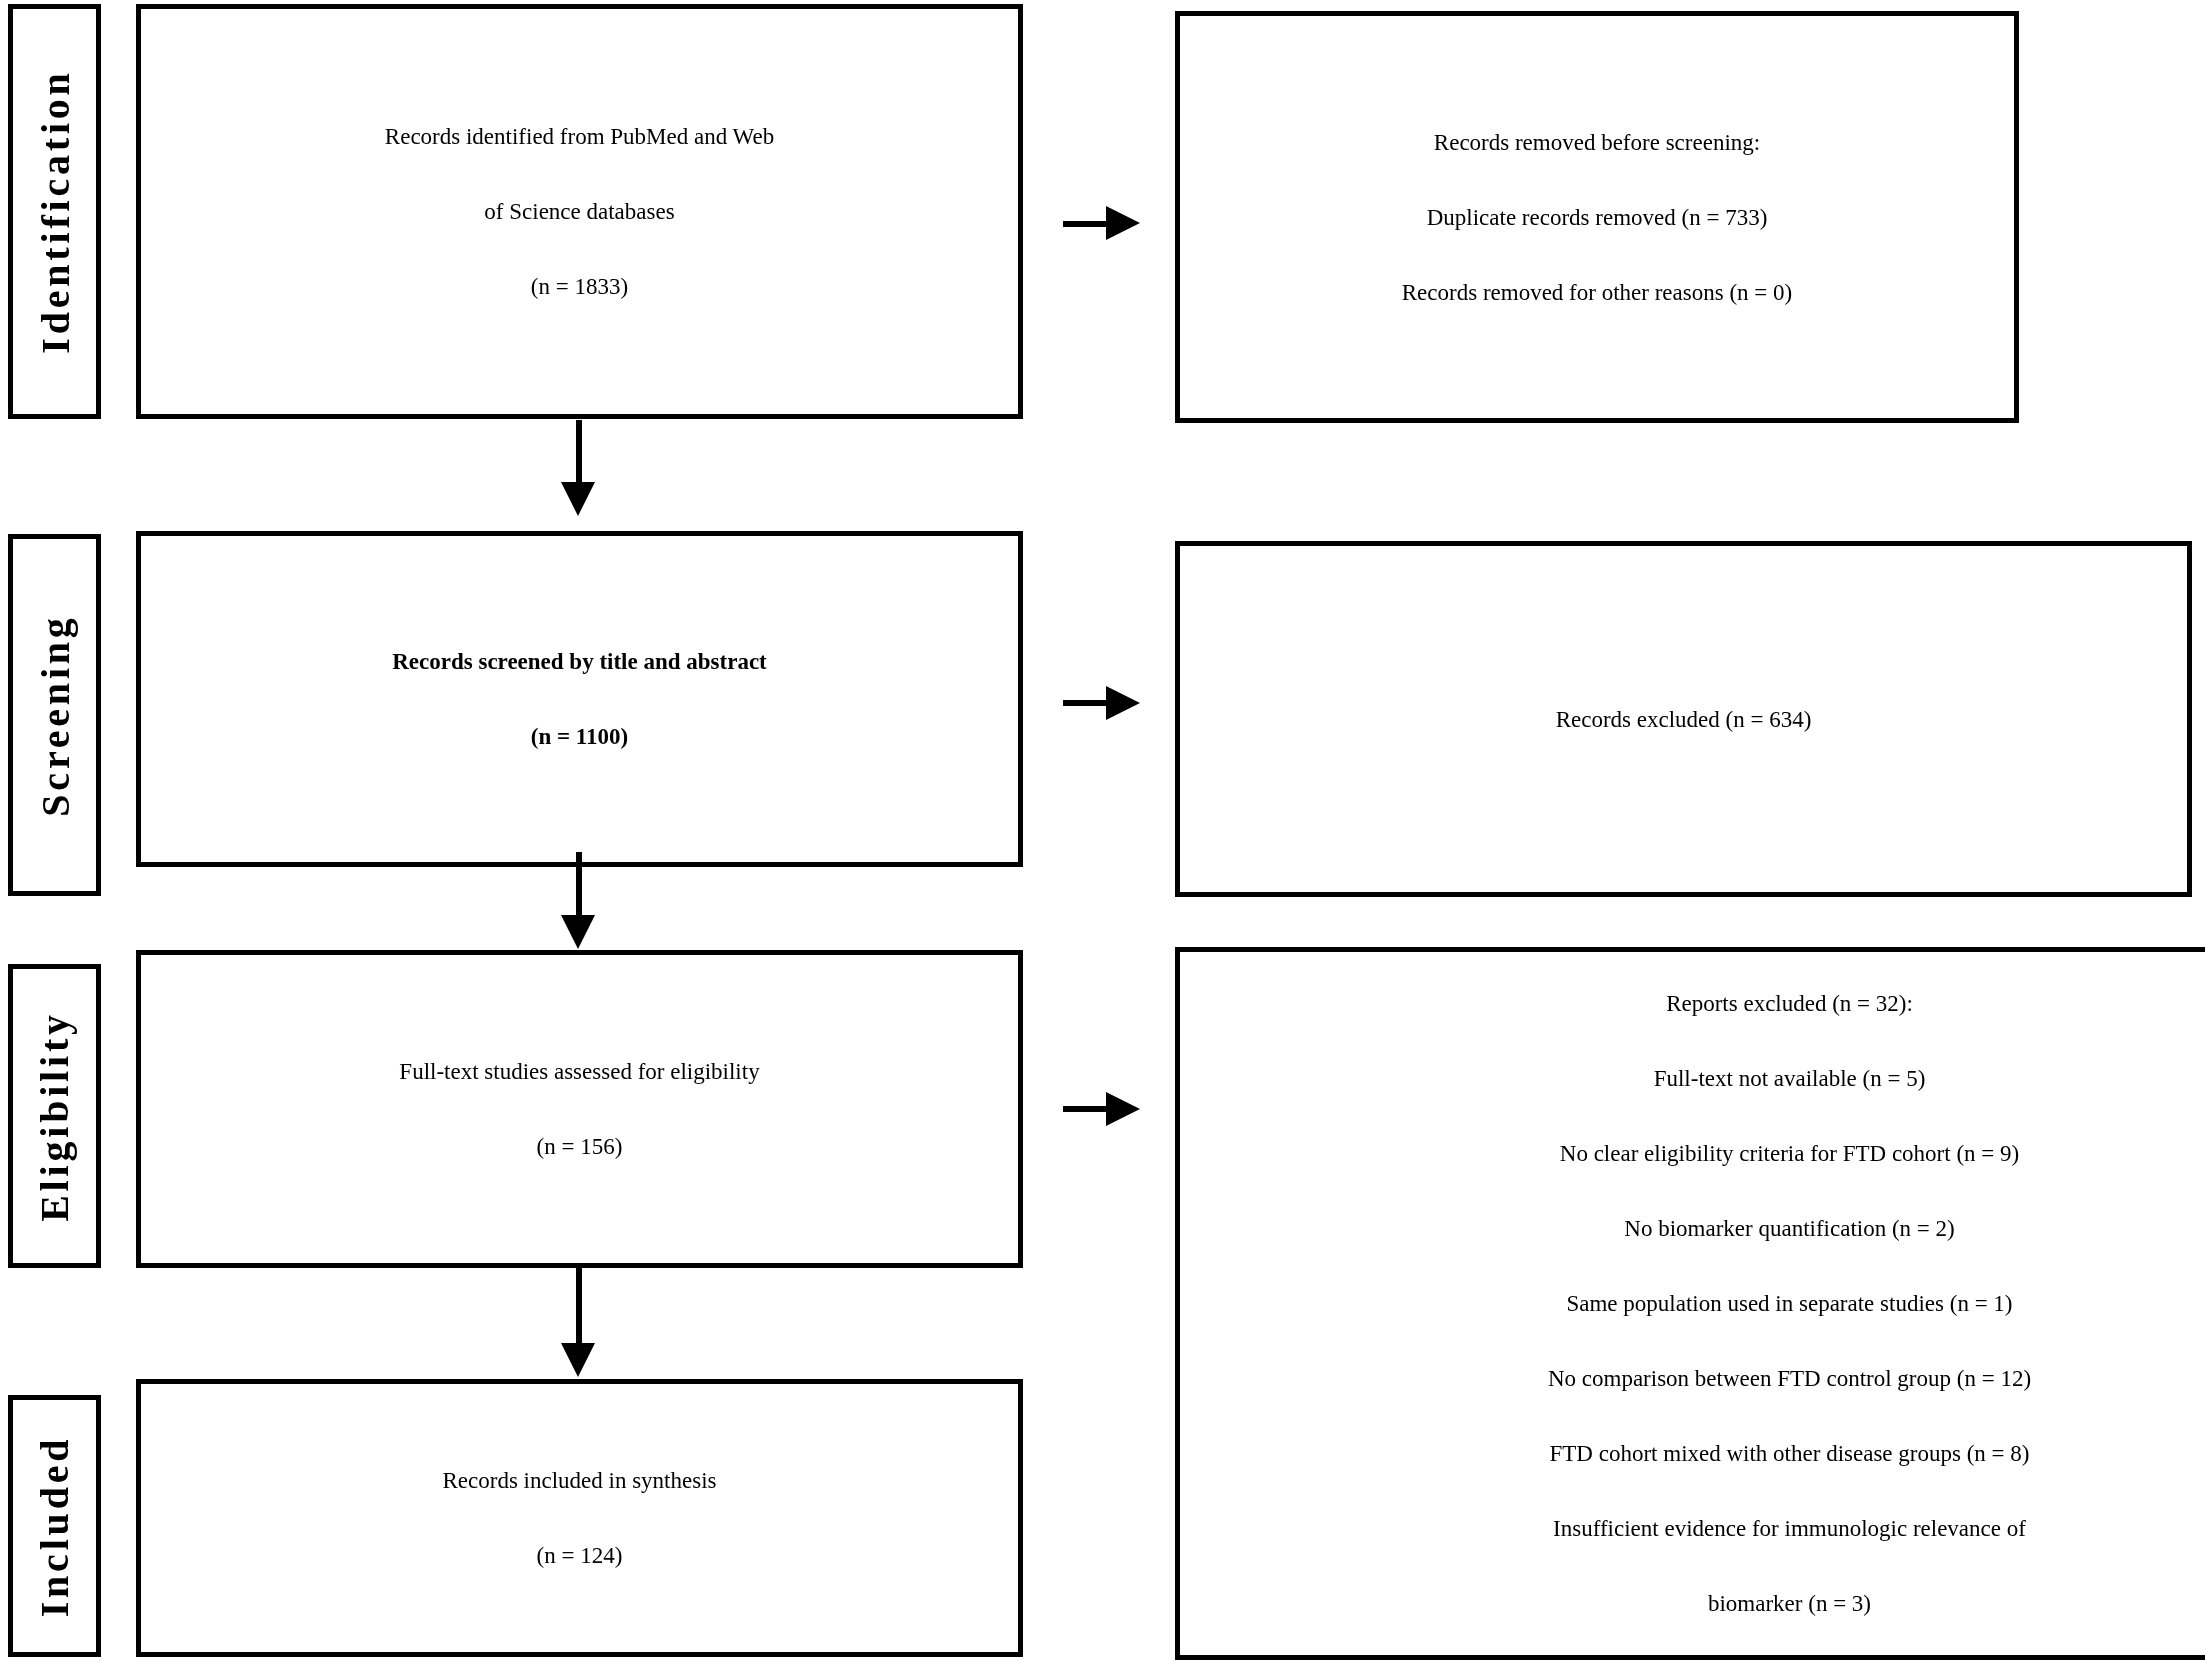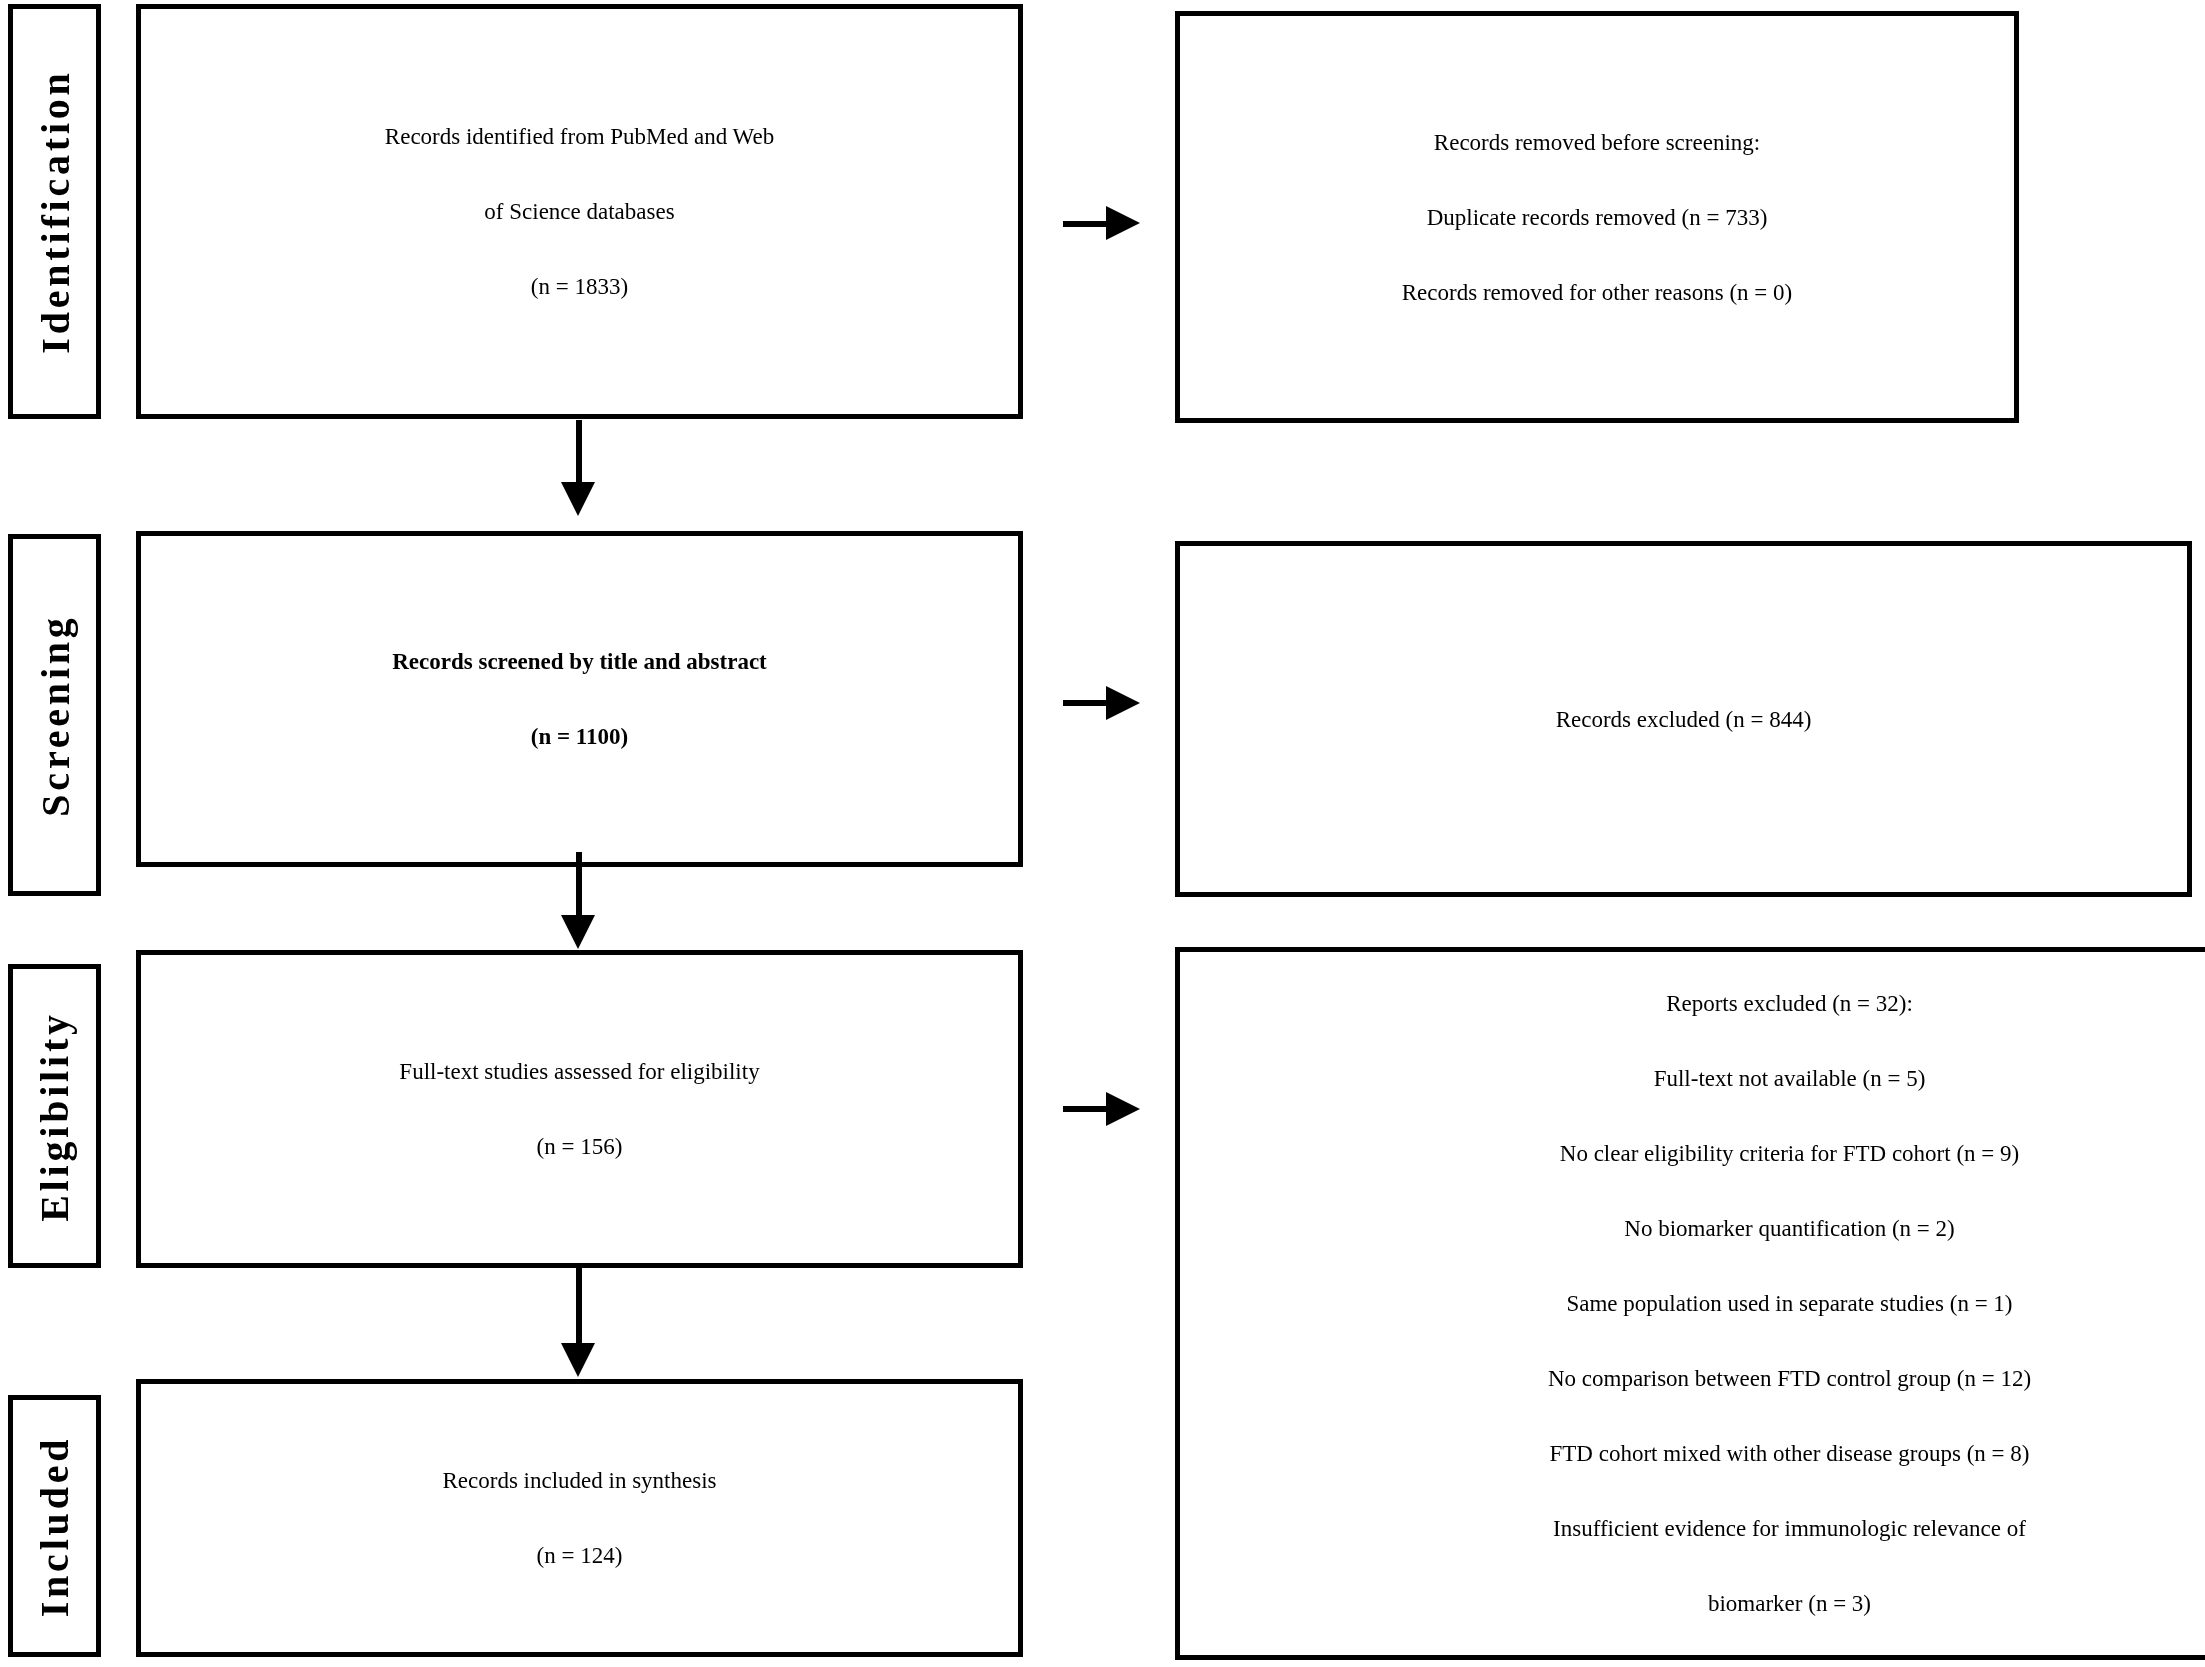--- a/index.html
+++ b/index.html
@@ -116,21 +116,21 @@
     <div class="line">Records included in synthesis</div>
     <div class="line">(n = 124)</div>
   </div>
 
   <div class="box" id="rbox-removed">
     <div class="line">Records removed before screening:</div>
     <div class="line">Duplicate records removed (n = 733)</div>
     <div class="line">Records removed for other reasons (n = 0)</div>
   </div>
   <div class="box" id="rbox-excluded">
-    <div class="line">Records excluded (n = 844)</div>
+    <div class="line">Records excluded (n = 634)</div>
   </div>
   <div class="box" id="rbox-reports">
     <div class="line">Reports excluded (n = 32):</div>
     <div class="line">Full-text not available (n = 5)</div>
     <div class="line">No clear eligibility criteria for FTD cohort (n = 9)</div>
     <div class="line">No biomarker quantification (n = 2)</div>
     <div class="line">Same population used in separate studies (n = 1)</div>
     <div class="line">No comparison between FTD control group (n = 12)</div>
     <div class="line">FTD cohort mixed with other disease groups (n = 8)</div>
     <div class="line">Insufficient evidence for immunologic relevance of</div>

